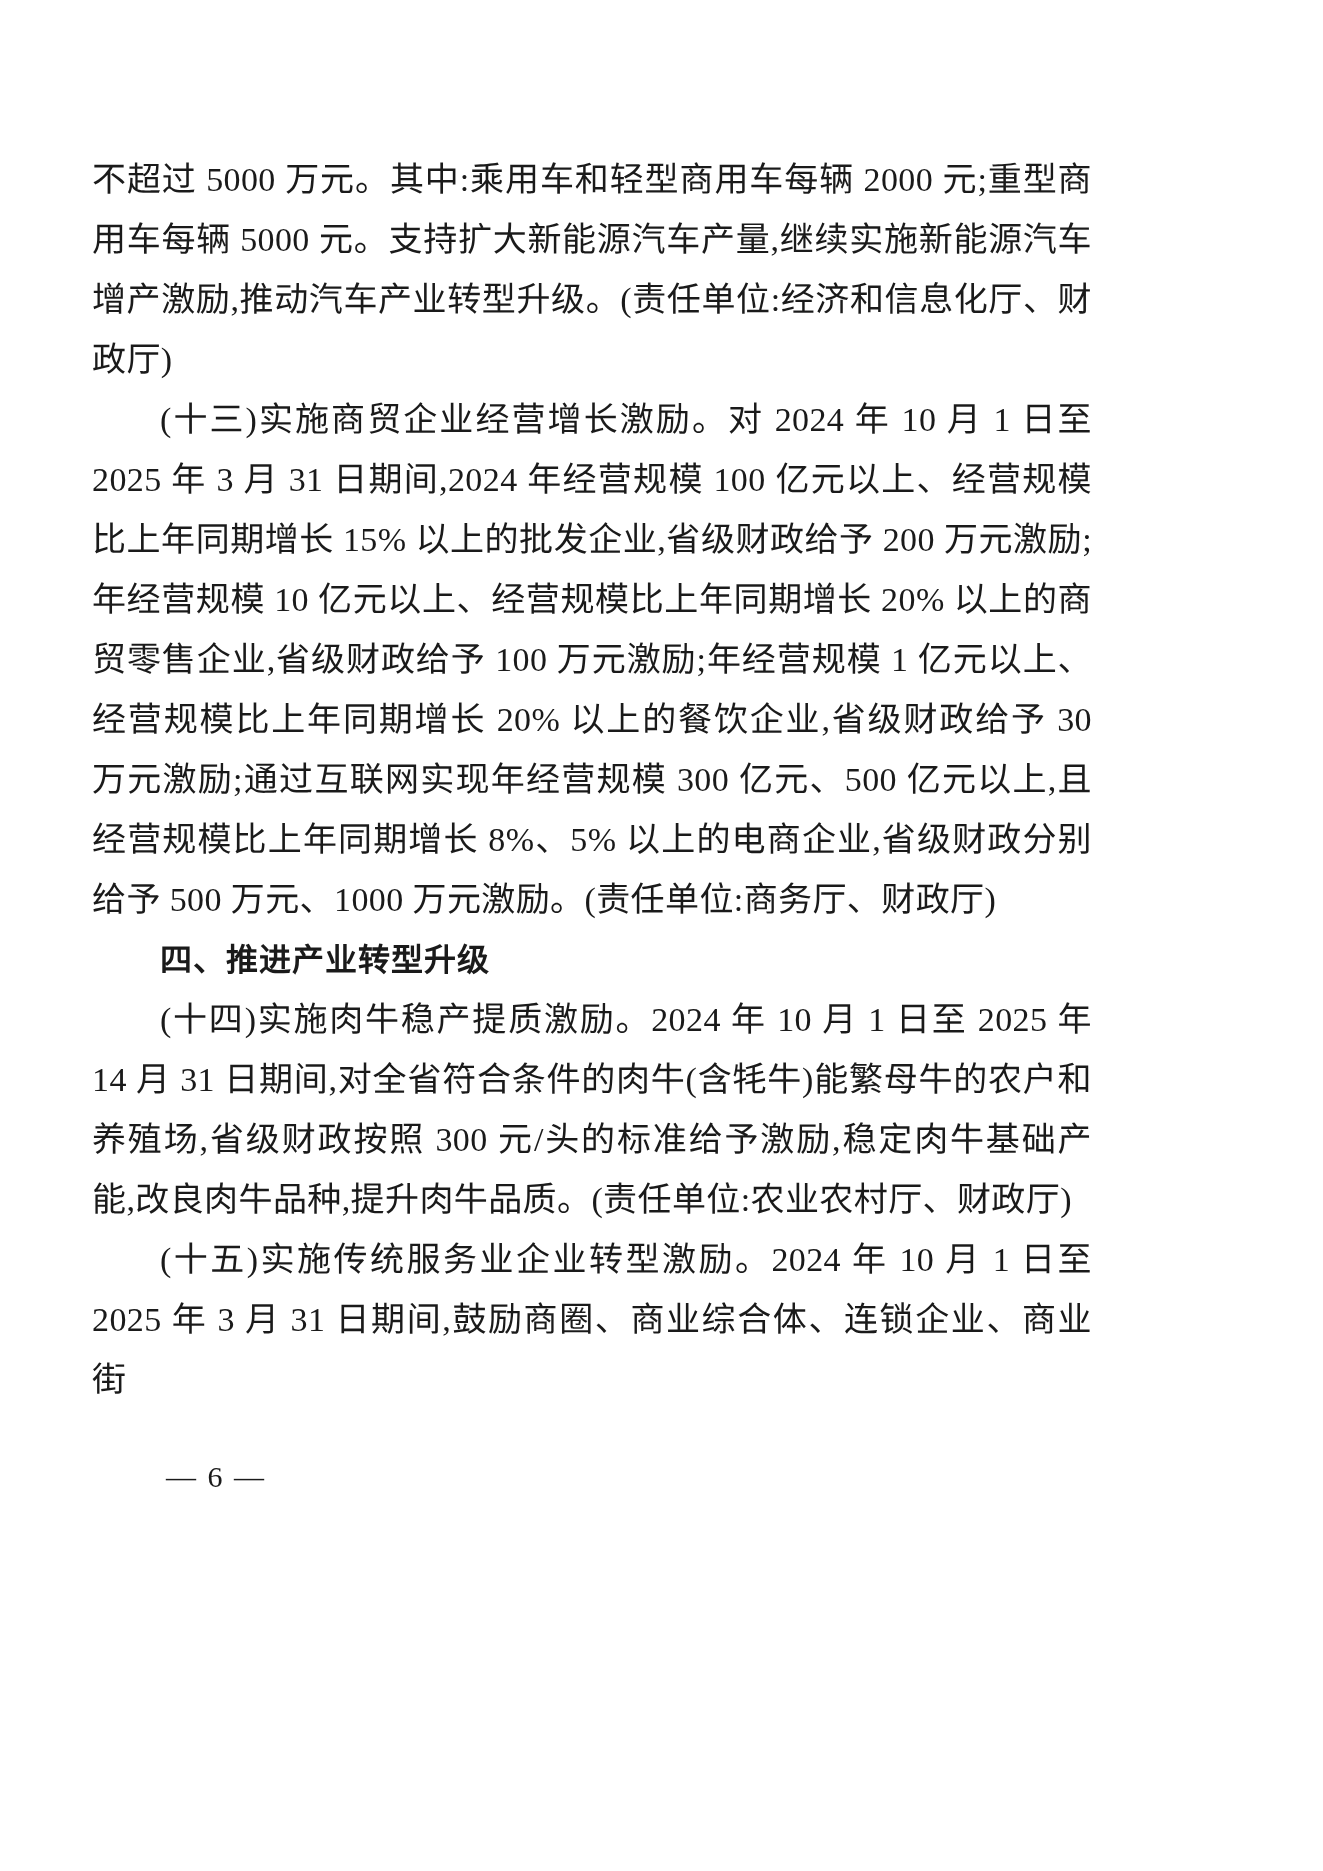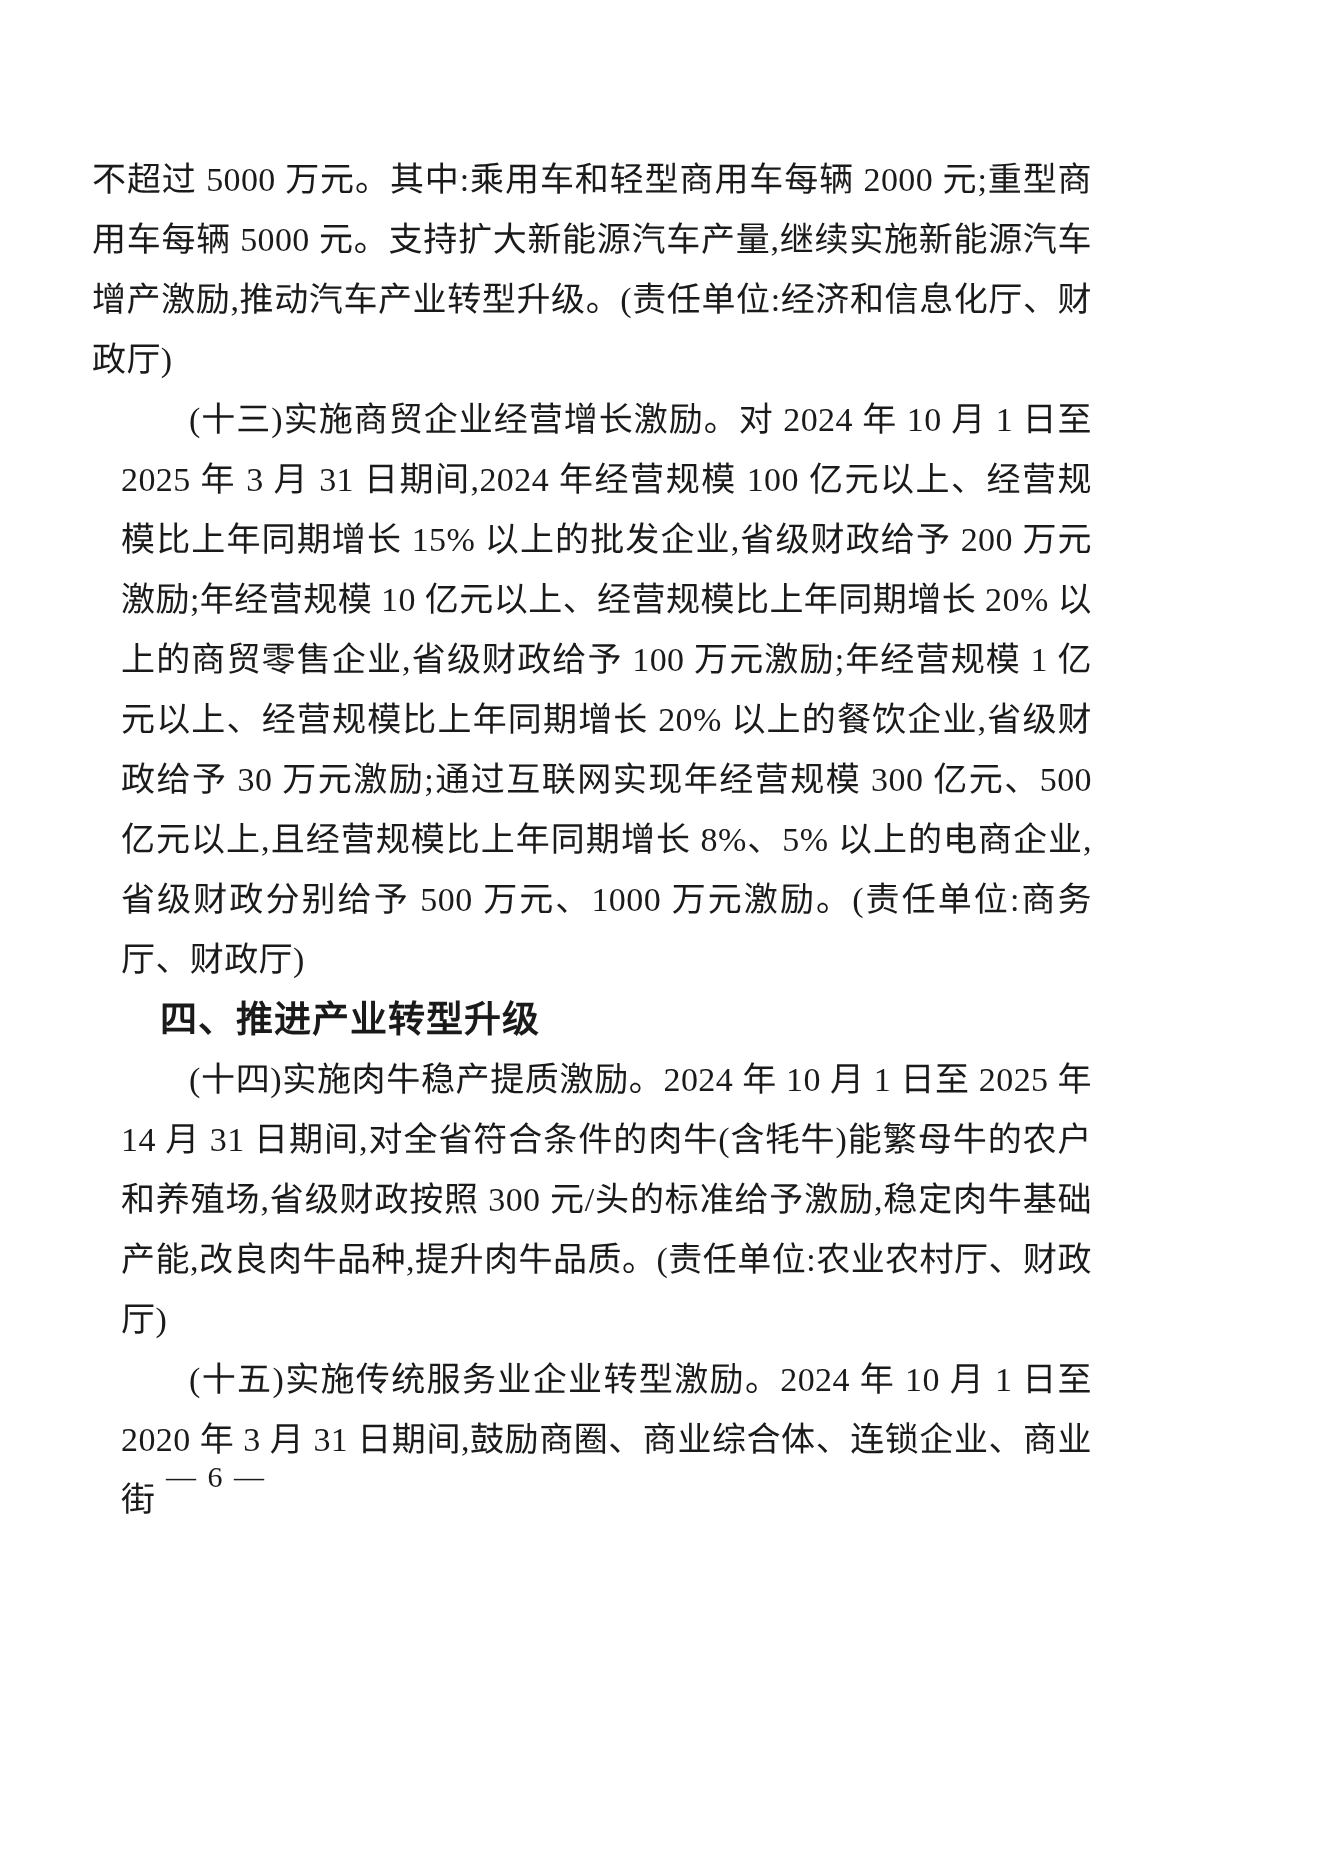--- a/index.html
+++ b/index.html
@@ -31,25 +31,24 @@
     margin: 0 0 0 0;
     font-size: 34px;
     line-height: 60px;
     text-align: justify;
     text-justify: inter-ideograph;
     letter-spacing: 0.4px;
     font-family: "Liberation Serif", "DejaVu Serif", serif;
   }
   p.indent {
     text-indent: 68px;
-    margin-left: 29px;
   }
   p.heading {
     margin: 0;
-    font-size: 37px;
+    font-size: 32px;
     line-height: 60px;
     font-weight: bold;
     text-indent: 68px;
     letter-spacing: 1px;
     font-family: "Liberation Sans", "DejaVu Sans", sans-serif;
   }
   .page-number {
     position: absolute;
     left: 0;
     right: 0;
@@ -69,18 +68,18 @@
   <div class="doc-body">
 
     <p class="para">不超过 5000 万元。其中:乘用车和轻型商用车每辆 2000 元;重型商用车每辆 5000 元。支持扩大新能源汽车产量,继续实施新能源汽车增产激励,推动汽车产业转型升级。(责任单位:经济和信息化厅、财政厅)</p>
 
     <p class="para indent">(十三)实施商贸企业经营增长激励。对 2024 年 10 月 1 日至 2025 年 3 月 31 日期间,2024 年经营规模 100 亿元以上、经营规模比上年同期增长 15% 以上的批发企业,省级财政给予 200 万元激励;年经营规模 10 亿元以上、经营规模比上年同期增长 20% 以上的商贸零售企业,省级财政给予 100 万元激励;年经营规模 1 亿元以上、经营规模比上年同期增长 20% 以上的餐饮企业,省级财政给予 30 万元激励;通过互联网实现年经营规模 300 亿元、500 亿元以上,且经营规模比上年同期增长 8%、5% 以上的电商企业,省级财政分别给予 500 万元、1000 万元激励。(责任单位:商务厅、财政厅)</p>
 
     <p class="heading">四、推进产业转型升级</p>
 
     <p class="para indent">(十四)实施肉牛稳产提质激励。2024 年 10 月 1 日至 2025 年 14 月 31 日期间,对全省符合条件的肉牛(含牦牛)能繁母牛的农户和养殖场,省级财政按照 300 元/头的标准给予激励,稳定肉牛基础产能,改良肉牛品种,提升肉牛品质。(责任单位:农业农村厅、财政厅)</p>
 
-    <p class="para indent">(十五)实施传统服务业企业转型激励。2024 年 10 月 1 日至 2020 年 3 月 31 日期间,鼓励商圈、商业综合体、连锁企业、商业街</p>
+    <p class="para indent">(十五)实施传统服务业企业转型激励。2024 年 10 月 1 日至 2025 年 3 月 31 日期间,鼓励商圈、商业综合体、连锁企业、商业街</p>
 
   </div>
 
   <div class="page-number">— 6 —</div>
 </div>
 
 </body></html>

